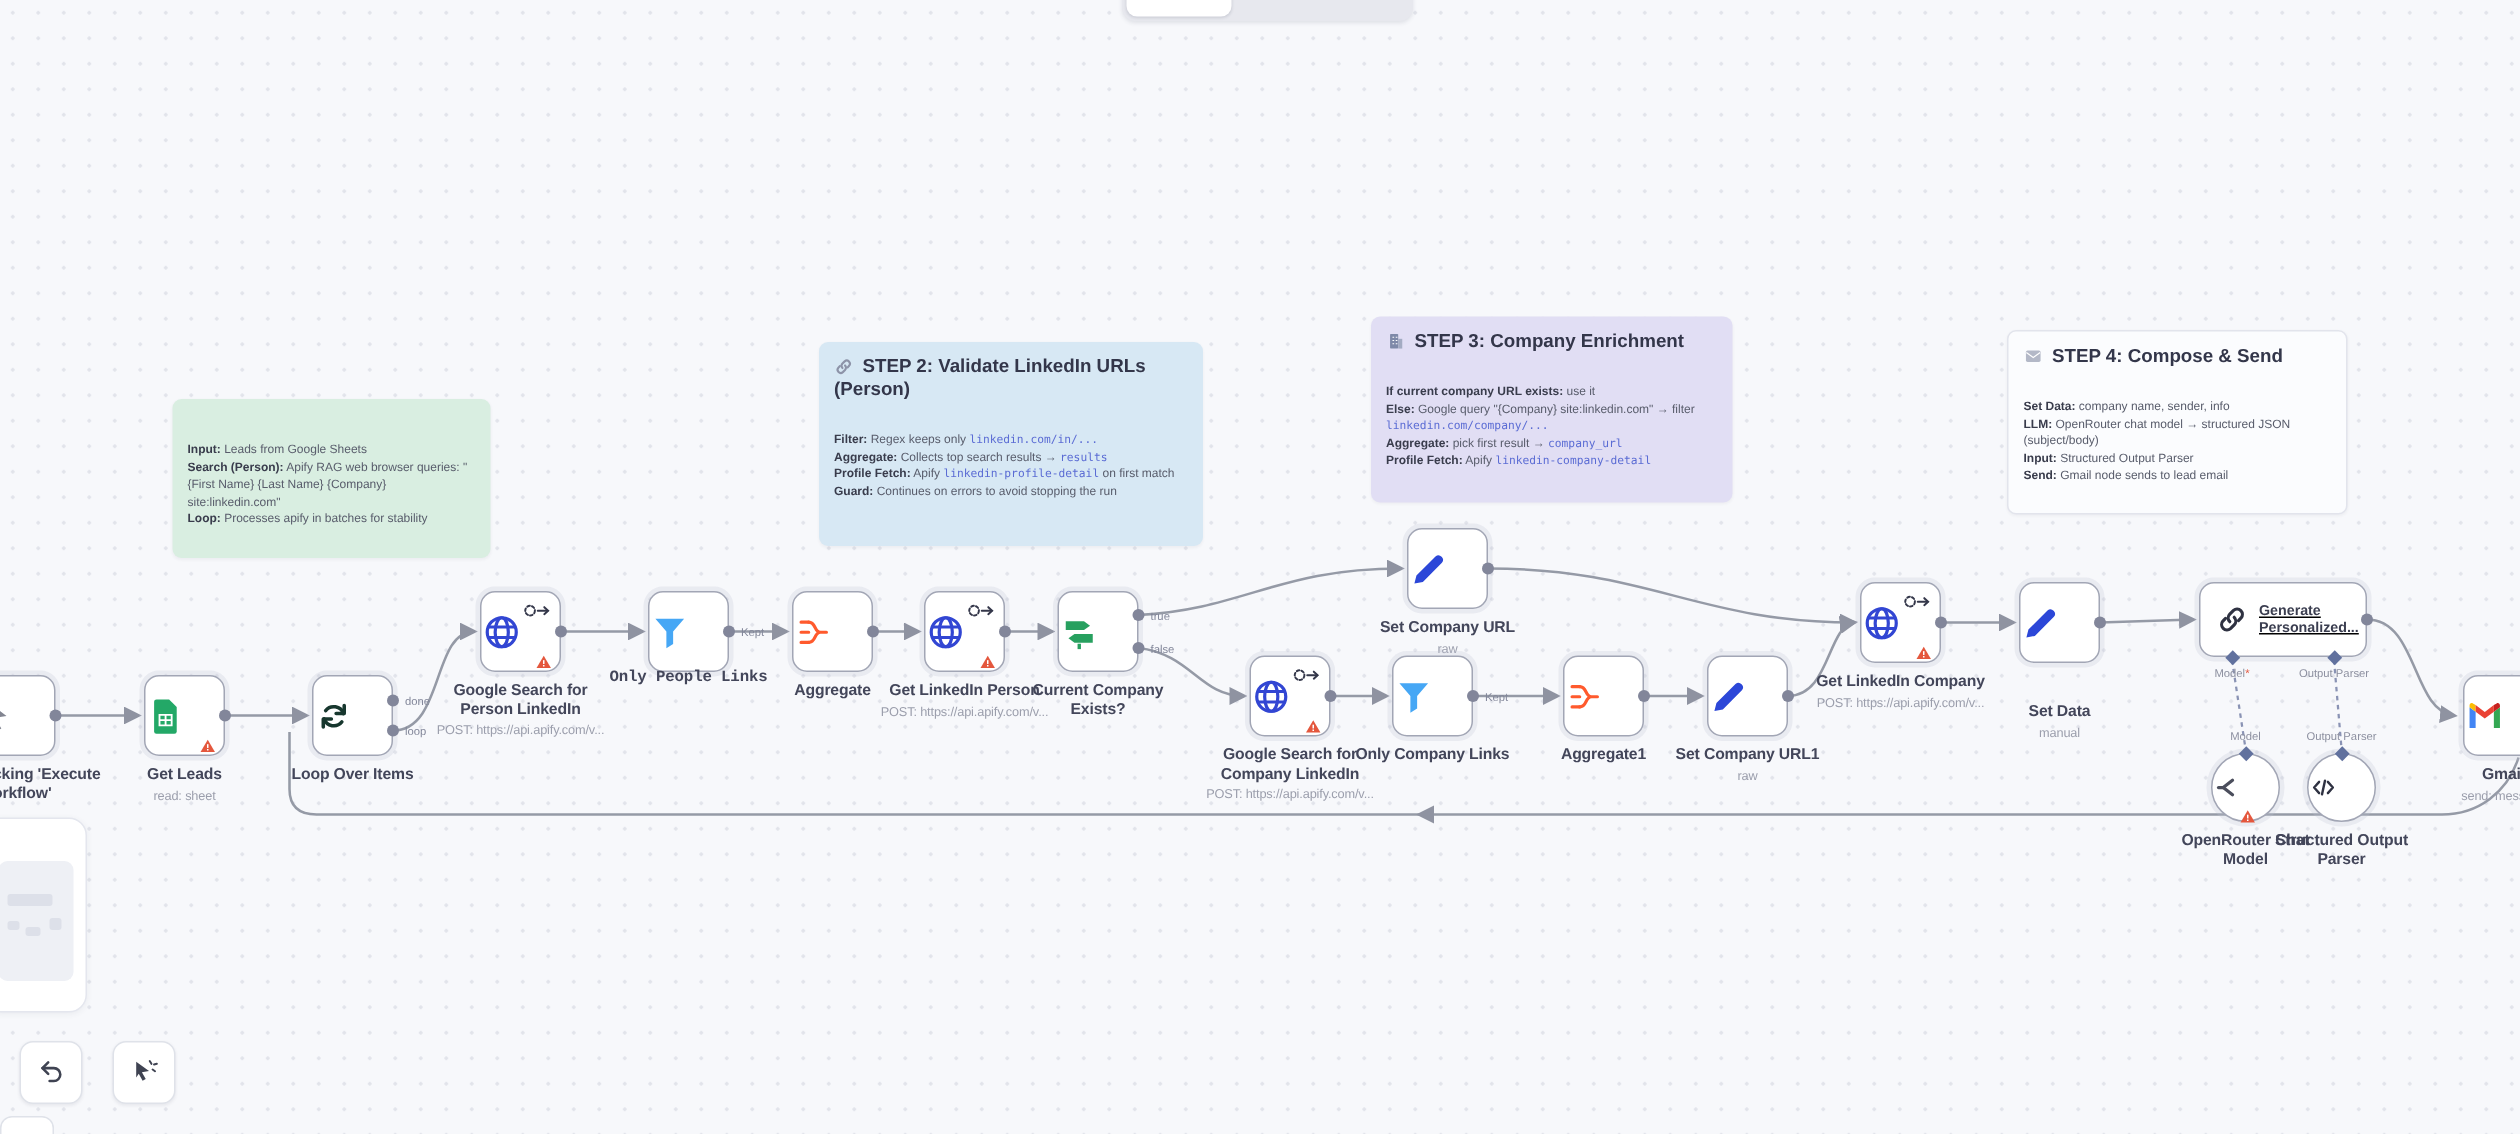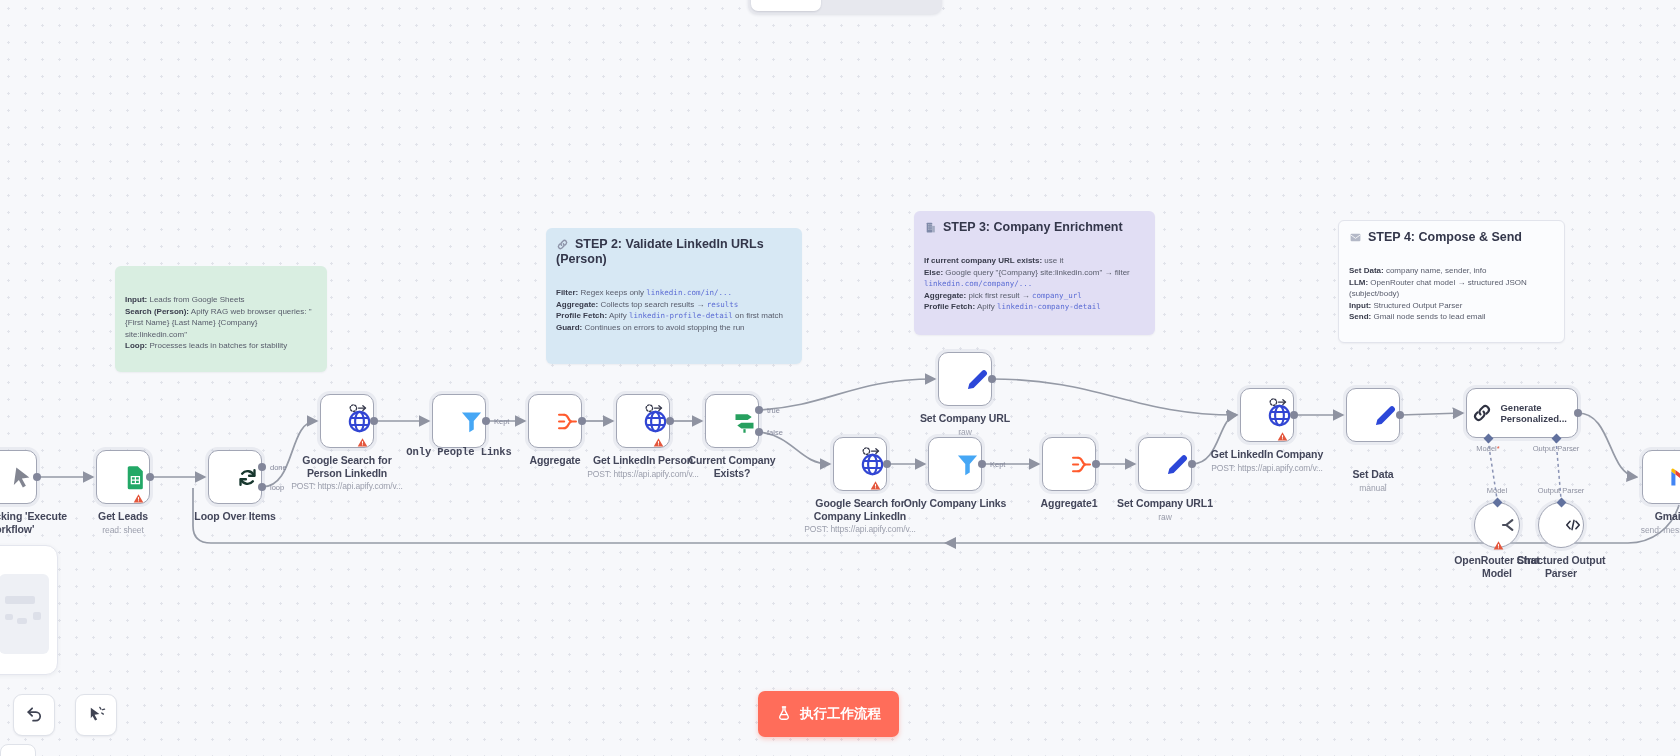--- a/index.html
+++ b/index.html
@@ -17,21 +17,21 @@
   .stitle{font-size:12.5px;font-weight:bold;color:#33364a;display:flex;align-items:center;gap:6px;line-height:16px;}
   .stitle2{font-size:12.5px;font-weight:bold;color:#33364a;line-height:15px;}
   .sicon{width:13px;height:13px;display:inline-flex;}
   .sicon svg{width:13px;height:13px;}
   .sbody{margin-top:20px;font-size:8px;line-height:11.5px;color:#585c6b;}
   .sline b{color:#393c4c;}
   .code{font-family:"DejaVu Sans Mono","Liberation Mono",monospace;color:#5b6cd4;font-size:7.5px;}
 
   
   .node{position:absolute;z-index:2;background:#fff;border:1.6px solid #a2a6b5;border-radius:10px;
-    box-shadow:0 0 0 3px rgba(190,194,212,.25);display:flex;align-items:center;justify-content:flex-end;box-sizing:border-box;}
+    box-shadow:0 0 0 3px rgba(190,194,212,.25);display:flex;align-items:center;justify-content:flex-start;box-sizing:border-box;text-decoration:underline;}
   .node.circle{border-radius:50%;}
   .node .nicon{width:27px;height:27px;display:flex;}
   .node .nicon svg{width:100%;height:100%;}
   .node.circle .nicon{width:20px;height:20px;}
   .badge{position:absolute;top:4px;right:5px;width:19px;height:11px;}
   .warn{position:absolute;right:5px;bottom:4px;width:11px;height:10px;}
   .node.circle .warn{right:15px;bottom:1px;}
   .outdot{position:absolute;width:8px;height:8px;border-radius:50%;background:#82869a;z-index:3;}
   .portlabel{position:absolute;font-size:7.5px;color:#83879a;white-space:nowrap;z-index:3;}
   .nlabel{position:absolute;z-index:2;width:160px;text-align:center;font-size:10.5px;font-weight:bold;color:#43465a;line-height:12.5px;letter-spacing:-.1px;}
@@ -95,21 +95,21 @@
         <path d="M1488 440 L1497 499" class="dash"></path>
         <path d="M1556 440 L1561 499" class="dash"></path>
       </g>
   </svg>
 
   <div id="canvas">
       <div class="sticky" style="left: 115px; top: 266px; width: 212px; height: 106px; background: rgb(217, 238, 225);">
         <div class="sbody">
           <div class="sline"><b>Input:</b><span> Leads from Google Sheets</span></div>
           <div class="sline"><b>Search (Person):</b><span> Apify RAG web browser queries: "{First Name} {Last Name} {Company} site:linkedin.com"</span></div>
-          <div class="sline"><b>Loop:</b><span> Processes leads in batches for stability</span></div>
+          <div class="sline"><b>Loop:</b><span> Processes apify in batches for stability</span></div>
         </div>
       </div>
       <div class="sticky" style="left: 546px; top: 228px; width: 256px; height: 136px; background: rgb(215, 232, 244);">
         <div class="stitle">
           <span class="sicon">
             <svg viewBox="0 0 24 24" fill="none" stroke="#8d93a8" stroke-width="2.6" stroke-linecap="round">
               <path d="M10.4 13.6a3.9 3.9 0 0 1 0-5.5l2.7-2.7a3.9 3.9 0 0 1 5.5 5.5l-1.9 1.9"></path>
               <path d="M13.6 10.4a3.9 3.9 0 0 1 0 5.5l-2.7 2.7a3.9 3.9 0 0 1-5.5-5.5l1.9-1.9"></path>
             </svg>
           </span>
@@ -499,24 +499,14 @@
   <button class="sqbtn" style="left:75px;top:694px;">
     <span>
       <svg viewBox="0 0 20 20">
         <path d="M4 4l9 6.5-5 .9 2.7 4.8-2.2 1.2-2.7-4.9L4 15z" fill="#3f4352"></path>
         <path d="M13.5 3.5l1.2 2M16.5 6l2-.6M15.5 9.5l1.7 1.2" stroke="#3f4352" stroke-width="1.4" stroke-linecap="round" fill="none"></path>
       </svg>
     </span>
   </button>
   <div class="cornerbtn"></div>
 
-  <button class="execbtn">
-    <span>
-      <svg viewBox="0 0 20 20" fill="none" stroke="#ffffff" stroke-width="1.7" stroke-linecap="round" stroke-linejoin="round">
-        <path d="M8 2.5h4"></path>
-          <path d="M8.8 2.5v4.2L4.9 14a2.6 2.6 0 0 0 2.3 3.8h5.6a2.6 2.6 0 0 0 2.3-3.8l-3.9-7.3V2.5"></path>
-          <path d="M6.2 12h7.6"></path>
-      </svg>
-    </span>
-    <span>执行工作流程</span>
-  </button>
 
 </div>
 
 </body></html>

